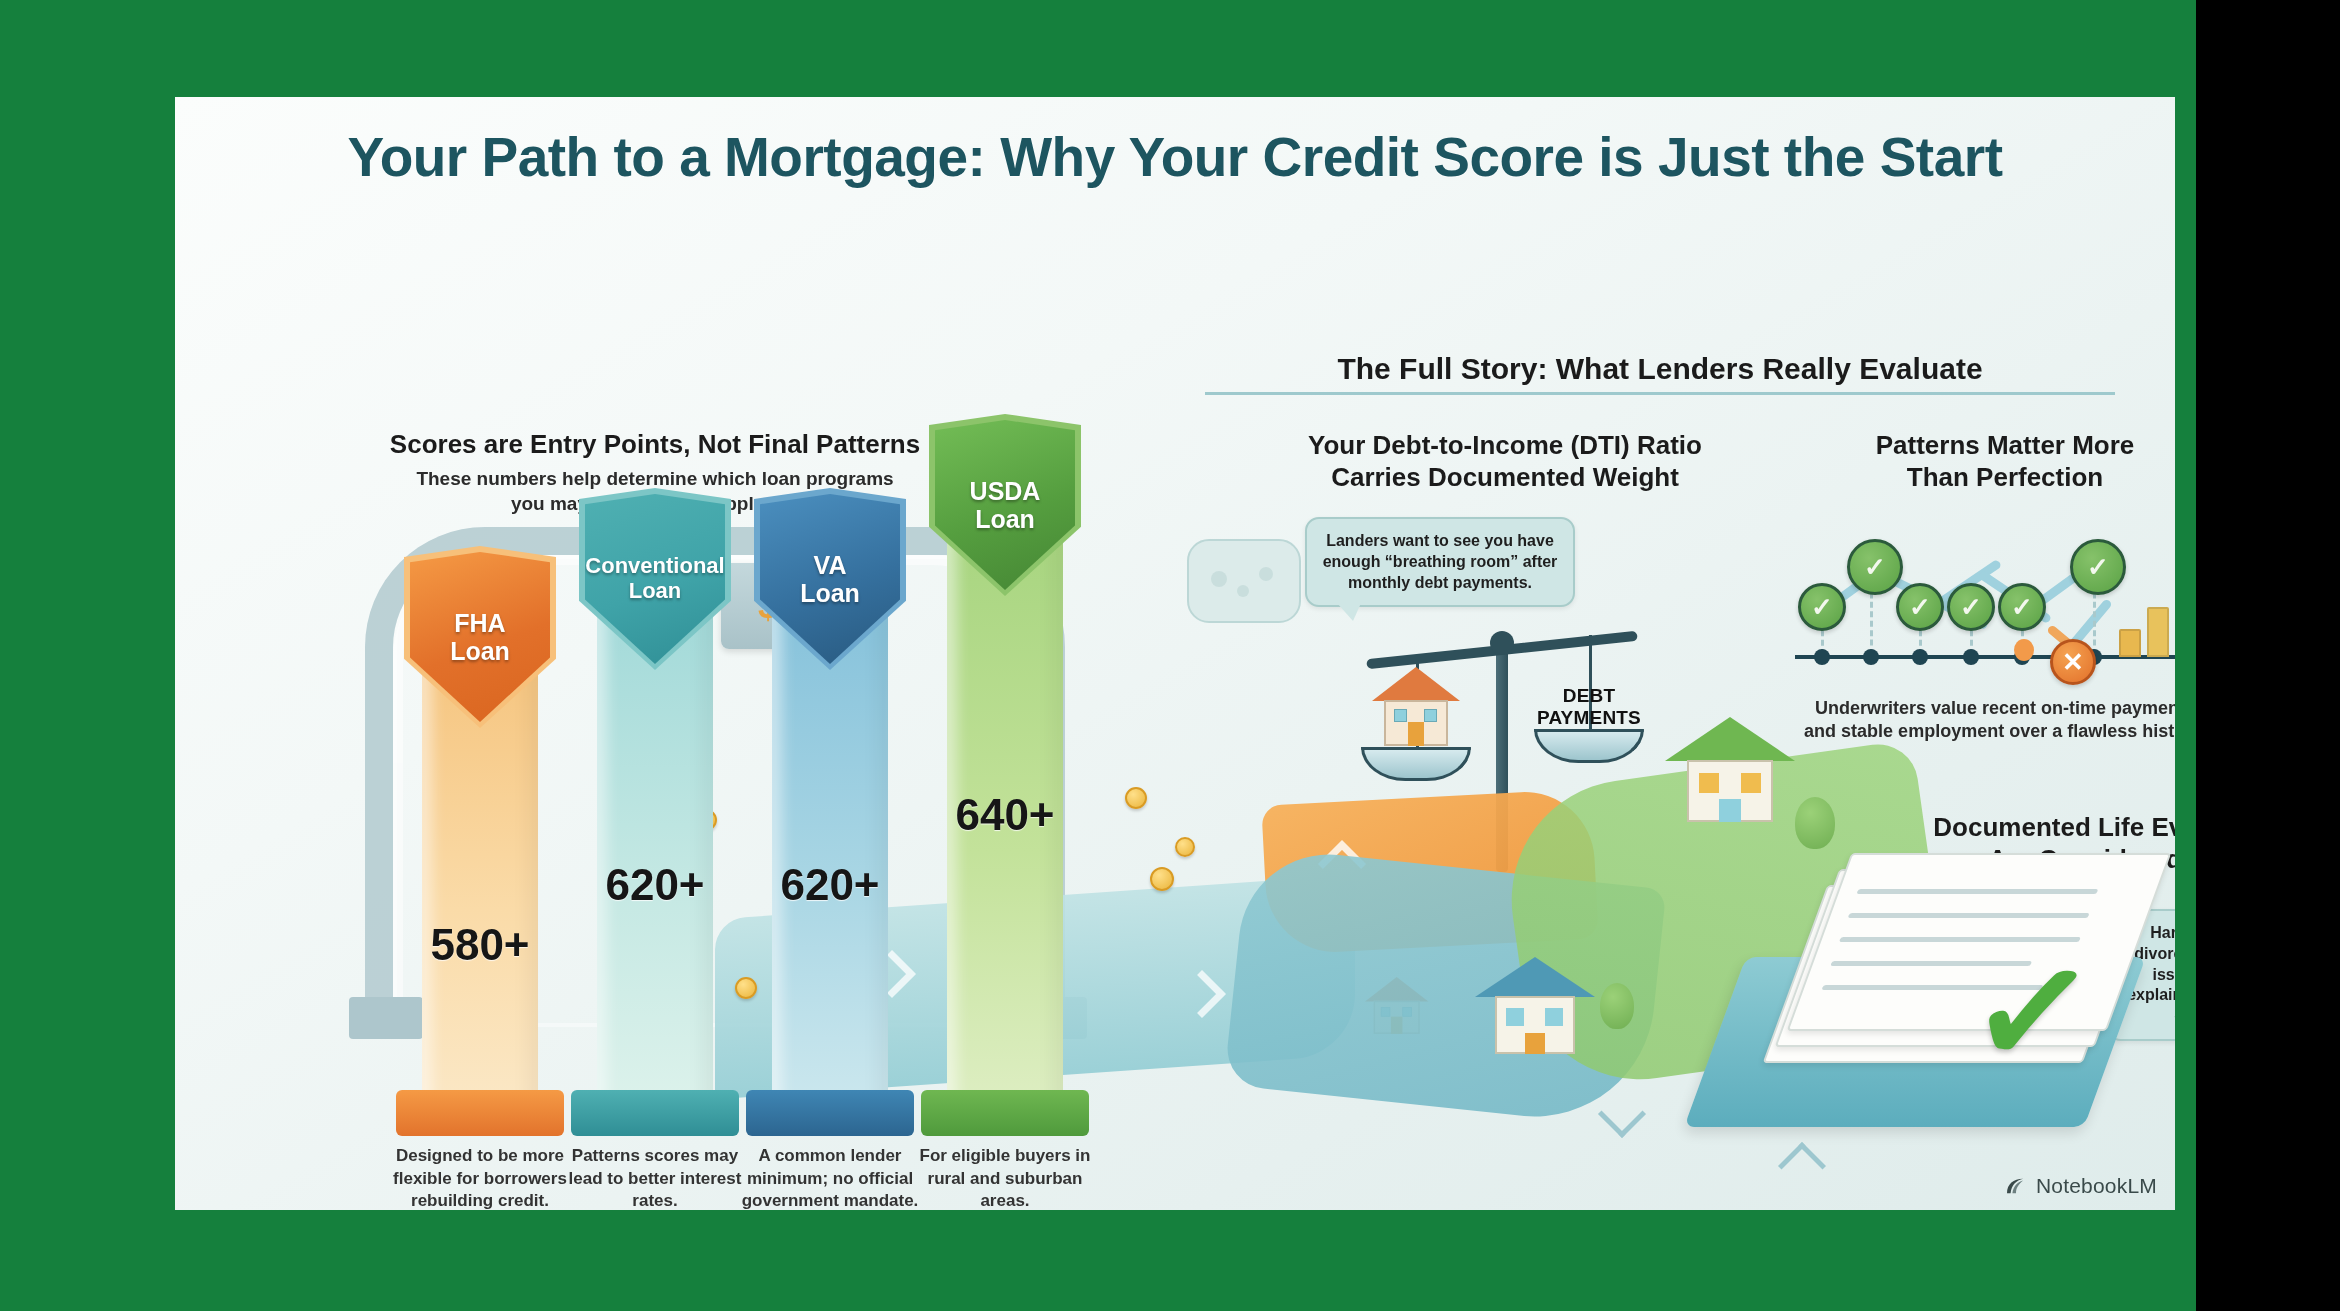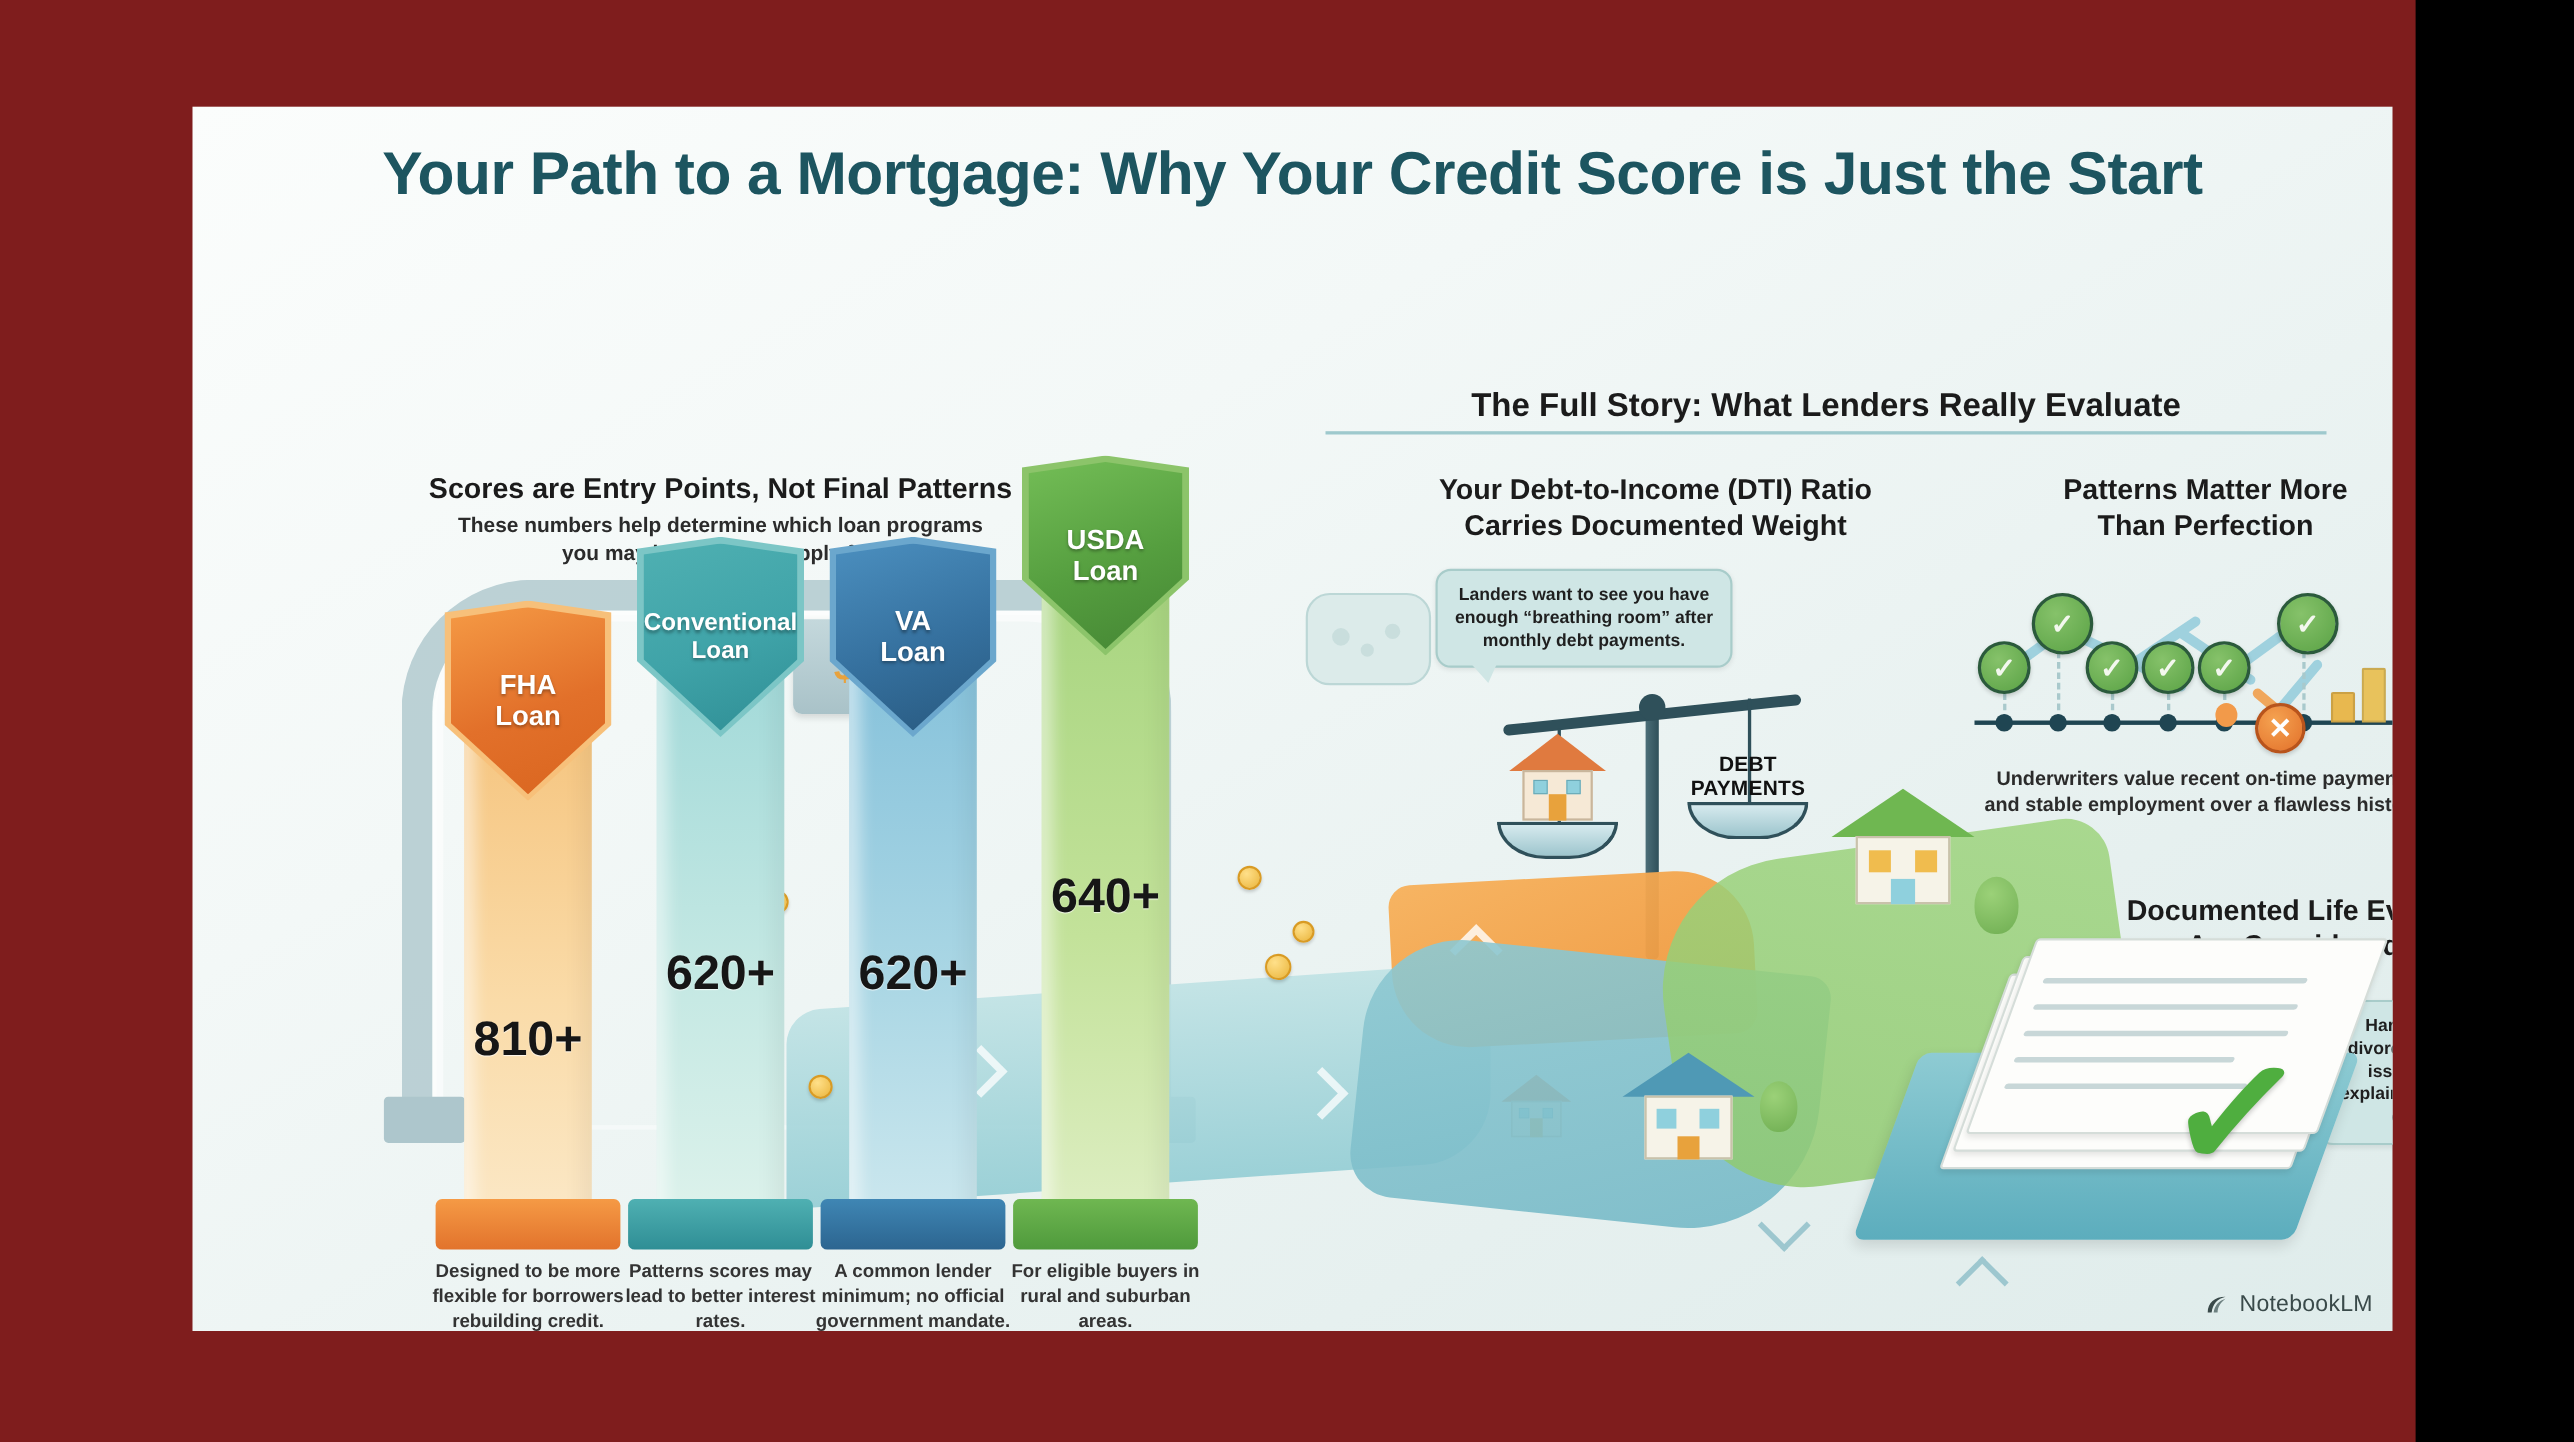--- a/index.html
+++ b/index.html
@@ -3,21 +3,21 @@
 <meta charset="utf-8">
 <title>Mortgage Credit Score Infographic</title>
 <style>
   * { box-sizing: border-box; margin: 0; padding: 0; }
   html, body {
     width: 2340px; height: 1311px;
     background: #000000;
     font-family: "Liberation Sans", sans-serif;
     overflow: hidden;
   }
-  #stage { position: relative; width: 2196px; height: 1311px; background:#7f1d1d; }
+  #stage { position: relative; width: 2196px; height: 1311px; background:#15803d; }
 
   #canvas {
     position: absolute;
     left: 175px; top: 97px;
     width: 2000px; height: 1113px;
     background: linear-gradient(150deg,#fbfdfc 0%, #f3f8f7 35%, #e6f0ef 75%, #dfeceb 100%);
     overflow: hidden;
   }
 
   
@@ -326,21 +326,21 @@
 
     <div class="pillar" style="left:205px; width:200px; height:690px;">
       <div class="col" style="top:120px; height:490px;
            background:linear-gradient(180deg,#f5c37c,#fadba8 55%,#fbe9c9);"></div>
       <div class="cap" style="top:570px; background:linear-gradient(180deg,#f59a45,#e2732c);"></div>
       <div class="shield-ring" style="top:26px; background:#f7c07a;"></div>
       <div class="shield" style="top:32px; background:linear-gradient(160deg,#f59a45,#e2702a 55%,#d9651f);">
         <span><span>FHA</span><br>
         <span>Loan</span></span>
       </div>
-      <div class="score" style="top:400px;">810+</div>
+      <div class="score" style="top:400px;">580+</div>
       <div class="note" style="top:625px;">Designed to be more flexible for borrowers rebuilding credit.</div>
     </div>
 
     <div class="pillar" style="left:380px; width:200px; height:690px;">
       <div class="col" style="top:60px; height:550px;
            background:linear-gradient(180deg,#9fd8d8,#c4e8e3 55%,#dff3ec);"></div>
       <div class="cap" style="top:570px; background:linear-gradient(180deg,#4fb0b2,#2f8e95);"></div>
       <div class="shield-ring" style="top:-32px; background:#7cc6c6;"></div>
       <div class="shield" style="top:-26px; background:linear-gradient(160deg,#4fb0b2,#3fa3a8 55%,#2f8e95); font-size:22px;">
         <span><span>Conventional</span><br>

